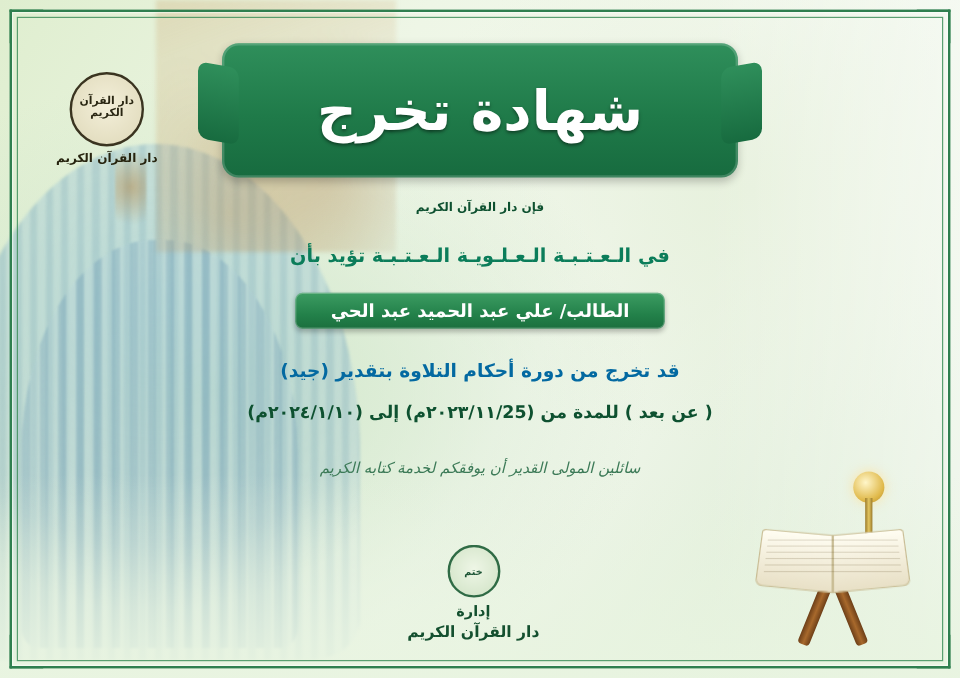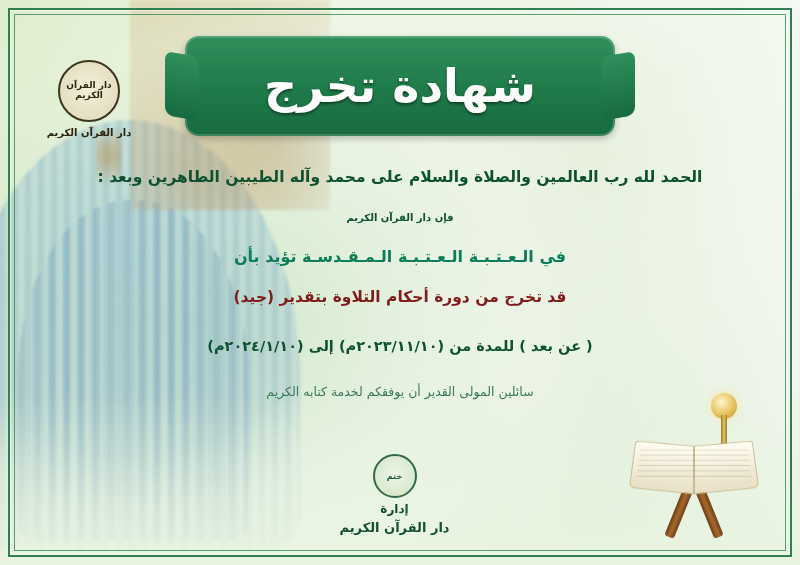--- a/index.html
+++ b/index.html
@@ -113,21 +113,21 @@
   .corner.bl { left: 8px;  bottom: 8px; border-right: none; border-top: none; }
   .corner.br { right: 8px; bottom: 8px; border-left: none;  border-top: none; }
 
   
   .title-banner {
     position: absolute;
     left: 50%;
     transform: translateX(-50%);
     top: 36px;
     width: 430px;
-    height: 100px;
+    height: 112px;
     background: linear-gradient(180deg, #2f8f5b 0%, #1f7a49 55%, #176b3f 100%);
     border-radius: 14px;
     box-shadow: 0 3px 7px rgba(0,0,0,.22), inset 0 0 0 2px rgba(255,255,255,.18);
     display: flex;
     align-items: center;
     justify-content: center;
   }
   .title-banner::before,
   .title-banner::after {
     content: "";
@@ -212,23 +212,23 @@
     display: inline-block;
     padding: 6px 30px;
     background: linear-gradient(180deg, #3c9c62 0%, #23814a 60%, #1b6f3e 100%);
     border-radius: 6px;
     color: #ffffff;
     font-size: 15px;
     font-weight: bold;
     box-shadow: 0 2px 4px rgba(0,0,0,.25), inset 0 0 0 1px rgba(255,255,255,.25);
     margin-bottom: 26px;
   }
-  .l-grade  { font-size: 15.5px; color: #7f1d1d; margin-bottom: 32px; }
+  .l-grade  { font-size: 15.5px; color: #0369a1; margin-bottom: 18px; }
   .l-period { font-size: 14.5px; color: #0e5130; margin-bottom: 30px; }
-  .l-pray   { font-size: 12.5px; color: #3c7a57; font-weight: normal; }
+  .l-pray   { font-size: 12.5px; color: #3c7a57; font-weight: normal; font-style: italic; }
 
   
   .footer {
     position: absolute;
     left: 0;
     right: 11px;
     bottom: 30px;
     text-align: center;
     color: #14502f;
   }
@@ -361,25 +361,25 @@
   <div class="logo">
     <div class="seal">دار القرآن الكريم</div>
     <div class="seal-caption">دار القرآن الكريم</div>
   </div>
 
   <div class="title-banner">
     <div class="title-text">شهادة تخرج</div>
   </div>
 
   <div class="body">
-    <div class="line l-hamd">الحمد لله رب العالمين والصلاة والسلام على محمد وآله الطيبين الطاهرين وبعد :</div>
     <div class="line l-dar">فإن دار القرآن الكريم</div>
-    <div class="line l-atabah">في الـعـتـبـة الـعـتـبـة الـمـقـدسـة تؤيد بأن</div>
+    <div class="line l-atabah">في الـعـتـبـة الـعـلـويـة الـعـتـبـة تؤيد بأن</div>
+    <div class="name-plate">الطالب/ علي عبد الحميد عبد الحي</div>
     <div class="line l-grade">قد تخرج من دورة أحكام التلاوة بتقدير (جيد)</div>
-    <div class="line l-period">( عن بعد ) للمدة من (٢٠٢٣/١١/١٠م) إلى (٢٠٢٤/١/١٠م)</div>
+    <div class="line l-period">( عن بعد ) للمدة من (٢٠٢٣/١١/25م) إلى (٢٠٢٤/١/١٠م)</div>
     <div class="line l-pray">سائلين المولى القدير أن يوفقكم لخدمة كتابه الكريم</div>
   </div>
 
   <div class="quran">
     <div class="lamp">
       <div class="bulb"></div>
       <div class="stem"></div>
       <div class="base"></div>
     </div>
     <div class="stand">

